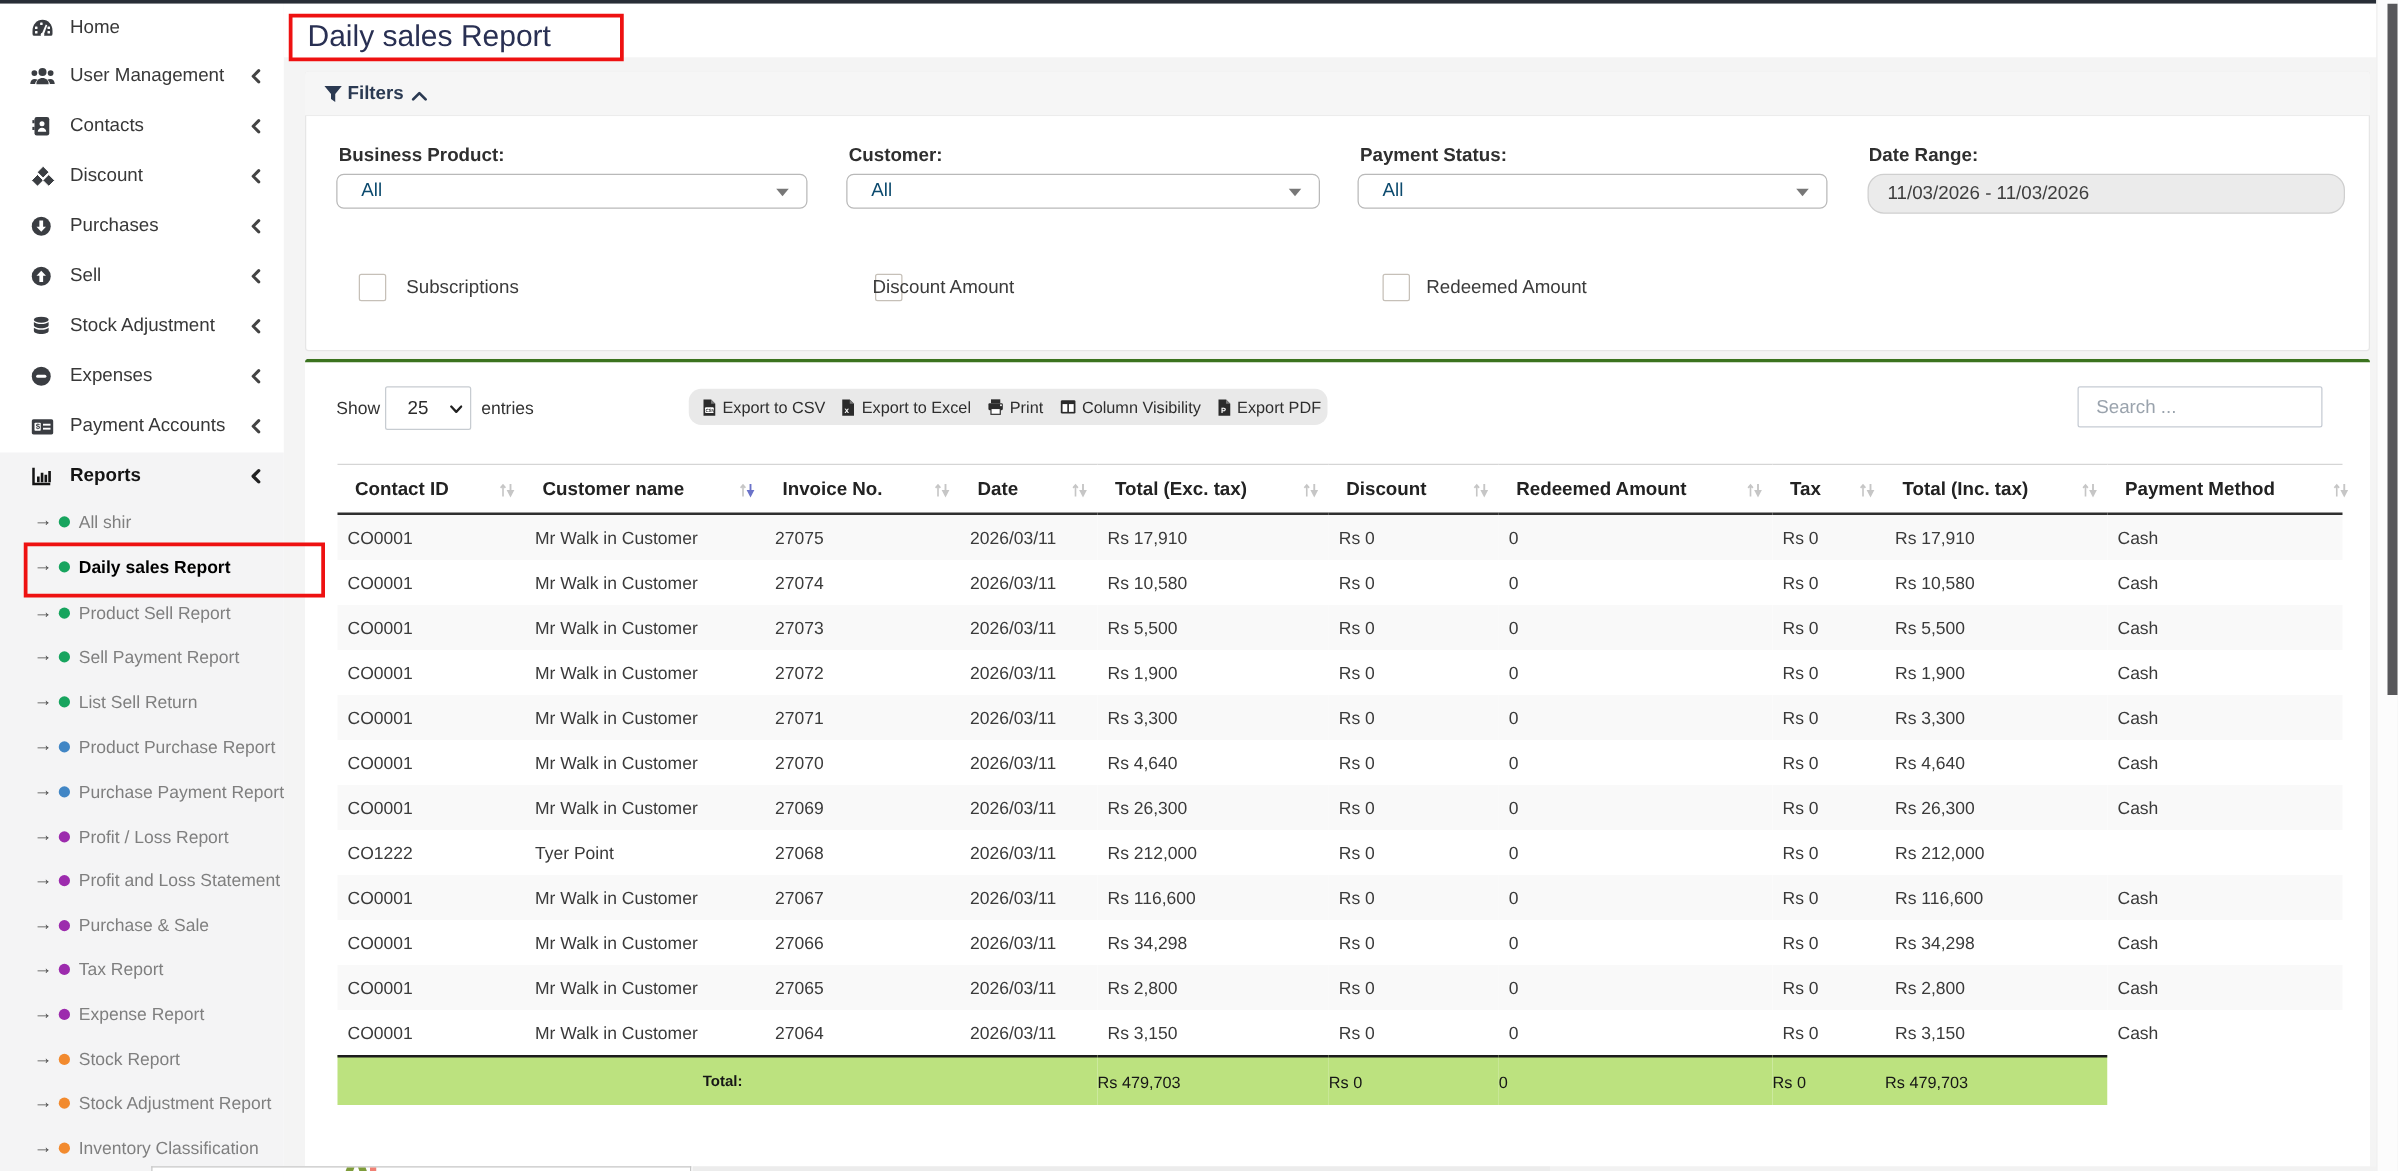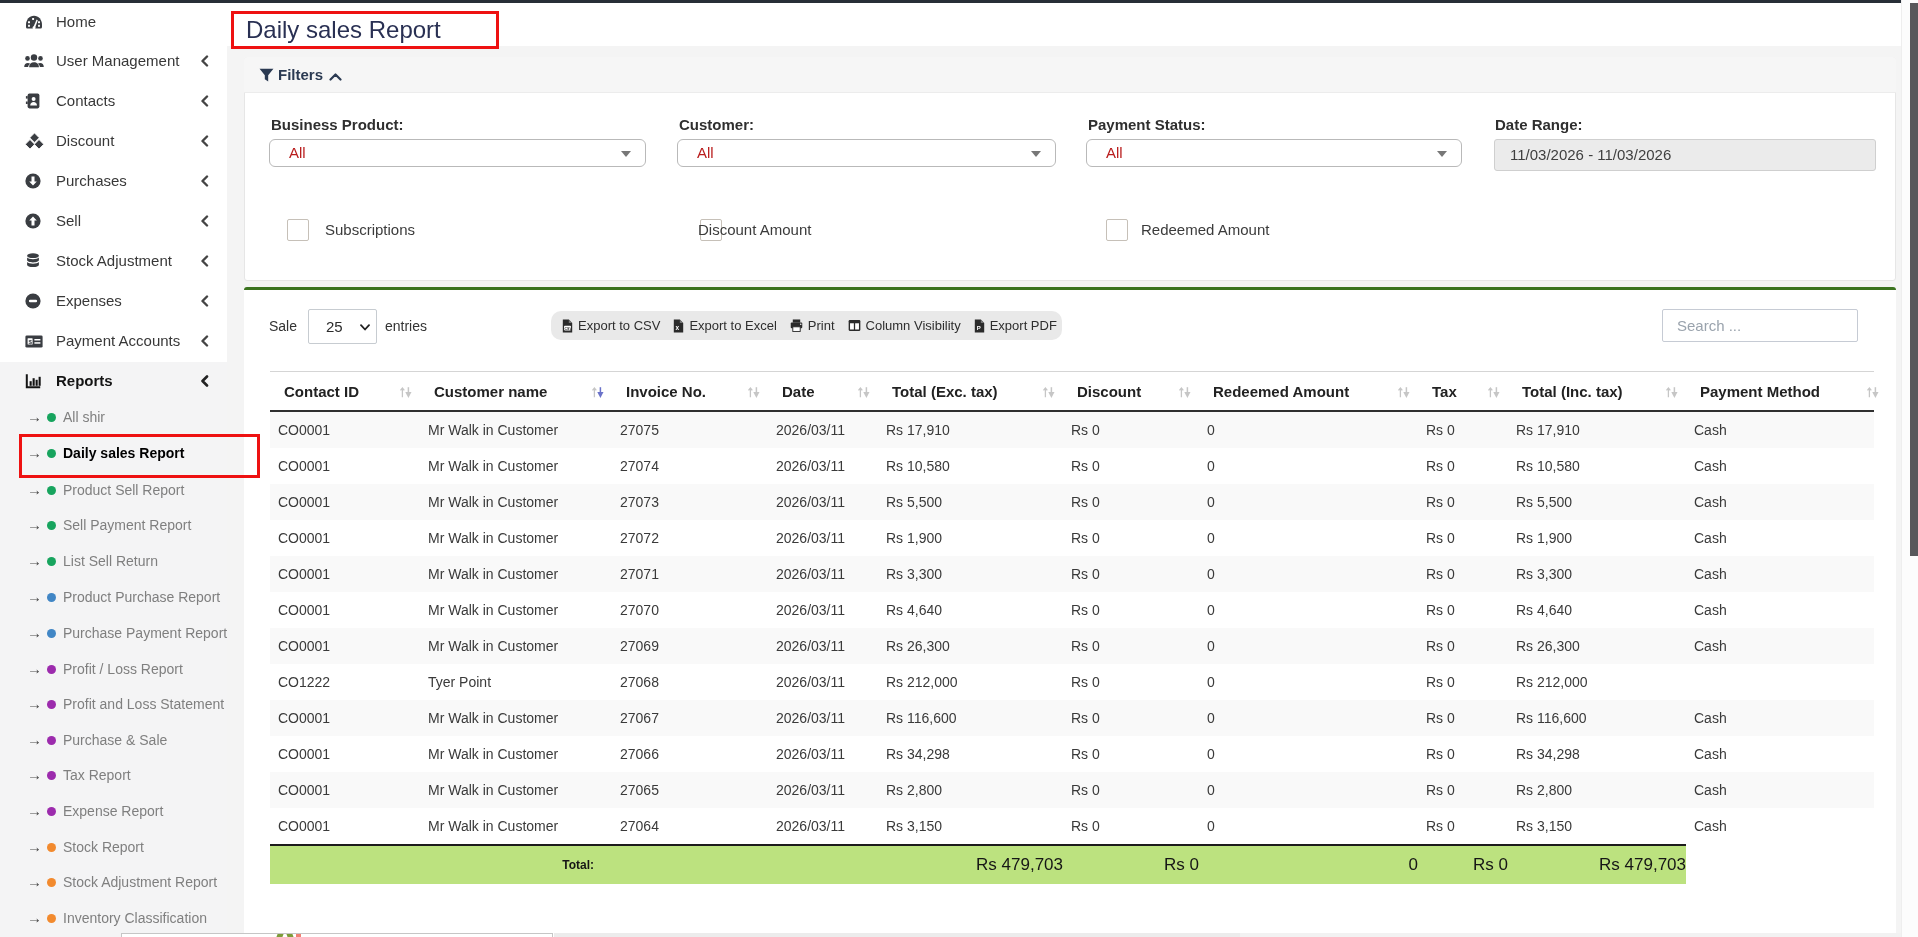--- a/index.html
+++ b/index.html
@@ -18,39 +18,39 @@
 .smi .txt { position:absolute; left:63px; top:0; line-height:36px; font-size:14px; color:#7f7f7f; white-space:nowrap; }
 .dot-g { background:#17a45e; } .dot-b { background:#4186c5; } .dot-p { background:#9c2bad; } .dot-o { background:#f28a2e; }
 #whiteband { left:227px; top:3px; width:1691px; height:43px; background:#ffffff; }
 #content { left:227px; top:46px; width:1691px; height:891px; background:#f4f4f4; }
 #titlebox { left:231px; top:11px; width:268px; height:38px; border:3px solid #ee1111; background:#fff; }
 #title { left:246px; top:16px; font-size:24px; color:#293053; }
 #fcard { left:244px; top:57px; width:1652px; height:224px; background:#ffffff; border:1px solid #e6e6e6; border-radius:3px; }
 #fhead { left:244px; top:57px; width:1652px; height:36px; background:#f6f6f6; border-bottom:1px solid #ececec; border-radius:3px 3px 0 0; }
 #ftext { left:278px; top:57px; line-height:36px; font-size:15px; font-weight:bold; color:#2b3a52; }
 .flabel { font-size:15px; font-weight:bold; color:#2f2f2f; top:116px; }
-.fsel { top:139px; height:28px; background:#fff; border:1px solid #b9b9b9; border-radius:6px; font-size:15px; color:#b91c1c; line-height:26px; padding-left:19px; }
+.fsel { top:139px; height:28px; background:#fff; border:1px solid #b9b9b9; border-radius:6px; font-size:15px; color:#0c4a6e; line-height:26px; padding-left:19px; }
 .caret { position:absolute; right:14px; top:11px; width:0; height:0; border-left:5px solid transparent; border-right:5px solid transparent; border-top:6px solid #777; }
-#dateinput { left:1494px; top:139px; width:382px; height:32px; background:#ebebeb; border:1px solid #cfcfcf; border-radius:3px; font-size:15px; color:#3f3f3f; line-height:30px; padding-left:15px; }
+#dateinput { left:1494px; top:139px; width:382px; height:32px; background:#ebebeb; border:1px solid #cfcfcf; border-radius:13px; font-size:15px; color:#3f3f3f; line-height:30px; padding-left:15px; }
 .cbx { top:219px; width:22px; height:22px; background:#fff; border:1px solid #c6c0b8; border-radius:2px; }
 .cblabel { top:219px; line-height:22px; font-size:15px; color:#3b3b3b; }
 #tcard { left:244px; top:287px; width:1652px; height:650px; background:#ffffff; border-top:3px solid #3b731f; border-radius:3px 3px 0 0; }
 #showlbl { left:269px; top:310px; line-height:32px; font-size:14px; color:#333; }
 #showsel { left:308px; top:309px; width:69px; height:35px; border:1px solid #c7ccd1; border-radius:2px; background:#fff; font-size:15px; color:#2b2b2b; line-height:33px; padding-left:17px; }
 #entries { left:385px; top:310px; line-height:32px; font-size:14px; color:#333; }
 #btngroup { left:551px; top:311px; width:511px; height:29px; background:#e9e9e9; border-radius:10px; display:flex; align-items:center; padding-left:11px; }
 .btn { display:flex; align-items:center; margin-right:13px; font-size:13px; color:#2e2e2e; }
 .btn svg { margin-right:5px; }
 #search { left:1662px; top:309px; width:196px; height:33px; border:1px solid #c6cbd4; border-radius:2px; background:#fff; font-size:15px; color:#9aa3ad; line-height:31px; padding-left:14px; }
 #dtable { left:270px; top:371px; width:1604px; border-collapse:separate; border-spacing:0; table-layout:fixed; }
 #dtable th { height:41px; border-top:1px solid #d5d5d5; border-bottom:2px solid #303030; font-size:15px; font-weight:bold; color:#222; text-align:left; padding-left:14px; position:relative; }
 #dtable td { height:36px; font-size:14px; color:#3a3a3a; text-align:left; padding-left:8px; }
 #dtable tbody tr:nth-child(odd) { background:#f9f9f9; }
 #dtable tbody tr:nth-child(even) { background:#ffffff; }
-#dtable tfoot td { height:40px; background:#bce27f; border-top:2px solid #1c1c1c; font-size:17px; font-weight:normal; color:#161616; text-align:right; padding:0; }
+#dtable tfoot td { height:40px; background:#bce27f; border-top:2px solid #1c1c1c; font-size:13px; font-weight:normal; color:#161616; text-align:left; padding:0; }
 #dtable tfoot td.nofoot { background:#ffffff; border-top:none; }
 #dtable tfoot td.tlab { text-align:right; padding-right:18px; font-weight:bold; font-size:12px; }
 .sort { position:absolute; right:8px; top:13px; }
 #vsb { left:1901px; top:0; width:17px; height:937px; background:#fcfcfc; border-left:1px solid #eeeeee; }
 #vthumb { left:1910px; top:3px; width:8px; height:553px; background:#58585b; }
 #sideredbox { left:19px; top:434px; width:241px; height:44px; border:3px solid #ee1111; }
 </style>
 </head>
 <body>
 <div class="abs" id="topstrip"></div>
@@ -270,21 +270,21 @@
 <div class="abs fsel" style="left:677px; width:379px;">All<span class="caret"></span></div>
 <div class="abs fsel" style="left:1086px; width:376px;">All<span class="caret"></span></div>
 <div class="abs" id="dateinput">11/03/2026 - 11/03/2026</div>
 <div class="abs cbx" style="left:287px;"></div>
 <div class="abs cblabel" style="left:325px;">Subscriptions</div>
 <div class="abs cbx" style="left:700px;"></div>
 <div class="abs cblabel" style="left:698px;">Discount Amount</div>
 <div class="abs cbx" style="left:1106px;"></div>
 <div class="abs cblabel" style="left:1141px;">Redeemed Amount</div>
 <div class="abs" id="tcard"></div>
-<div class="abs" id="showlbl">Sale</div>
+<div class="abs" id="showlbl">Show</div>
 <div class="abs" id="showsel">25<svg class="abs" style="right:6px; top:14px;" width="10" height="7" viewBox="0 0 10 7">
       <path d="M1 1.2 5 5.5 9 1.2" stroke="#222" stroke-width="1.8" fill="none" stroke-linecap="round" stroke-linejoin="round"></path>
     </svg></div>
 <div class="abs" id="entries">entries</div>
 <div class="abs" id="btngroup">
  <span class="btn"><svg width="11" height="14" viewBox="0 0 11 14">
         <path d="M.8.5h6l3.4 3.4v9.6H.8z" fill="#2b2b2b"></path>
         <path d="M6.8.5l3.4 3.4H6.8z" fill="#777"></path>
         <rect x="2" y="6.8" width="7" height="4.6" rx="0.8" fill="#fff"></rect>
         <text x="2.4" y="10.6" font-size="3.6" font-weight="bold" fill="#2b2b2b" font-family="Liberation Sans">CSV</text>

